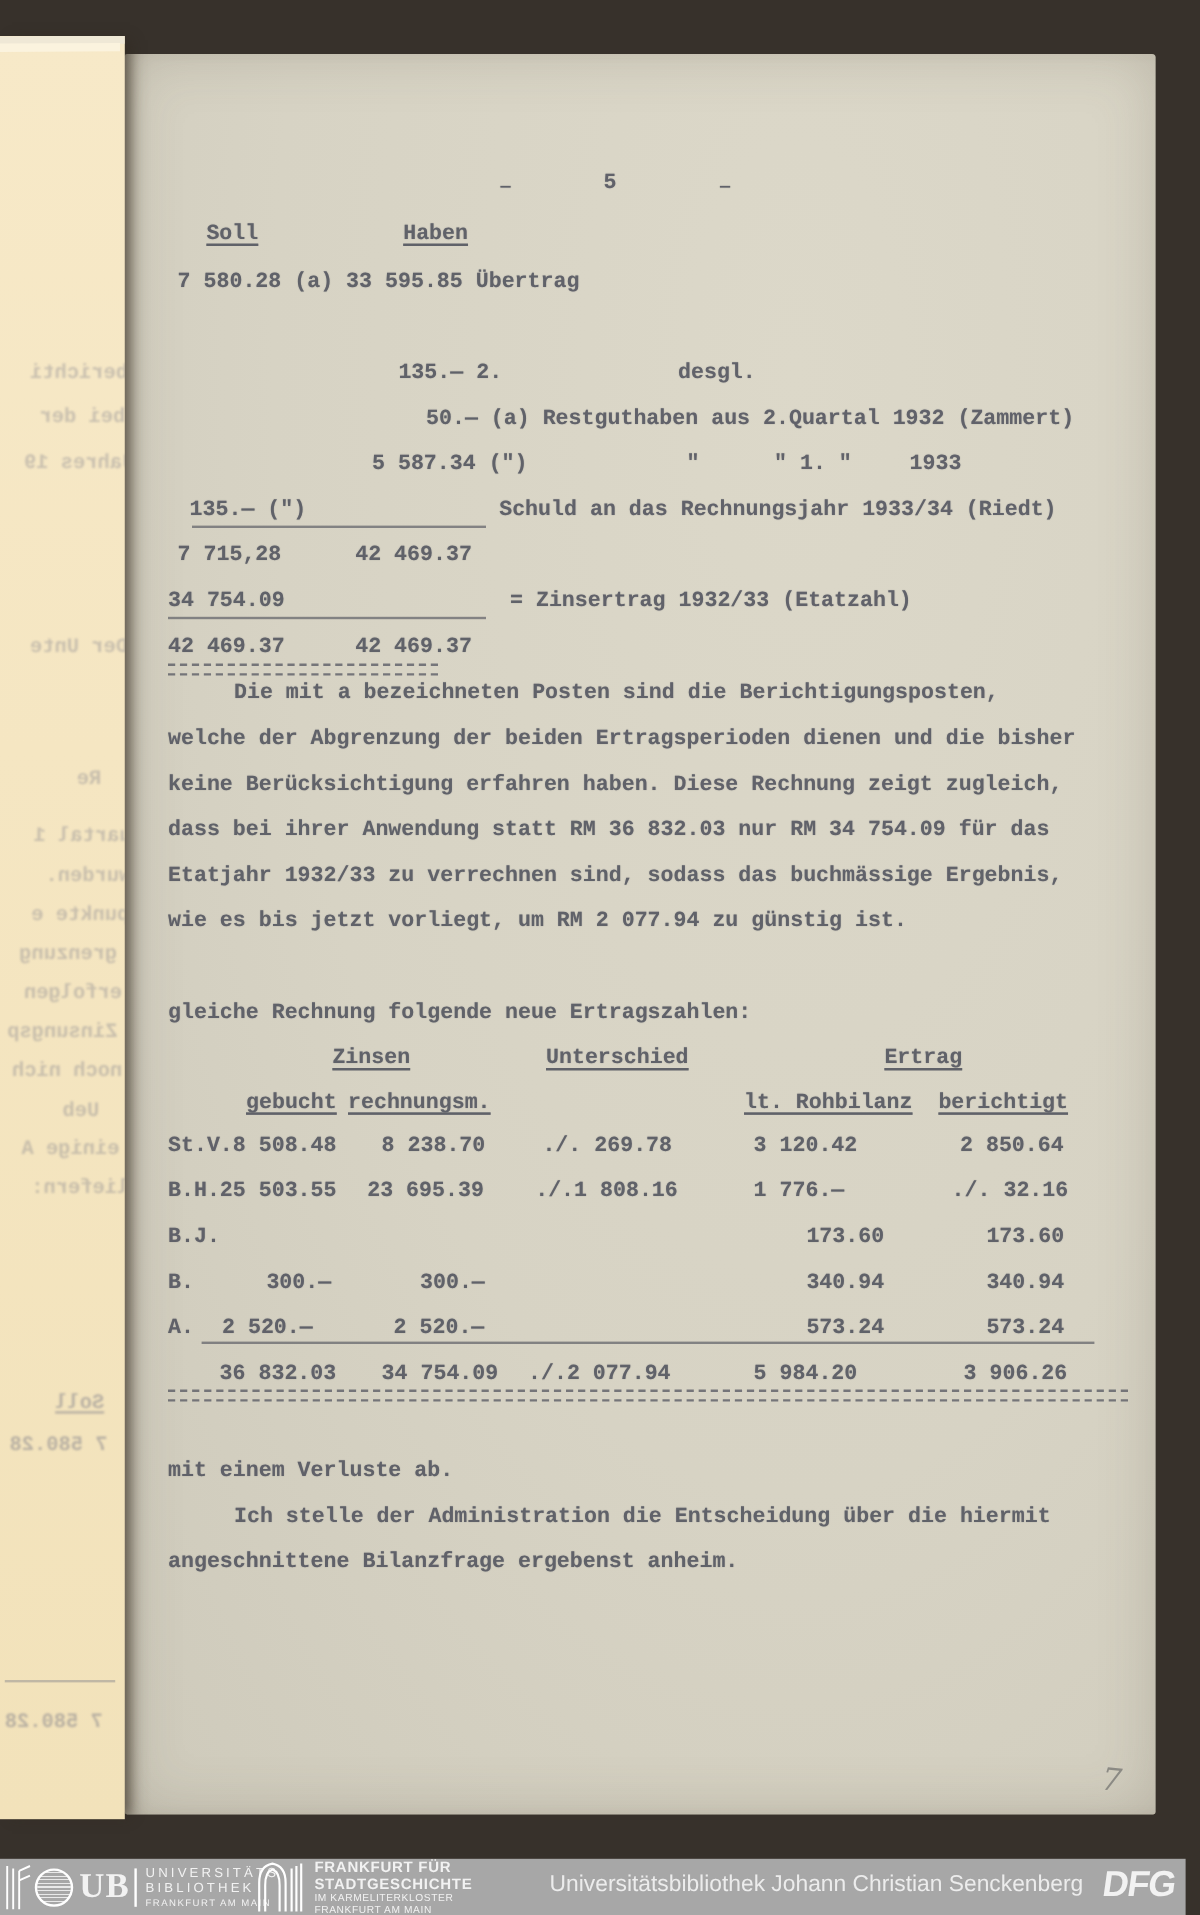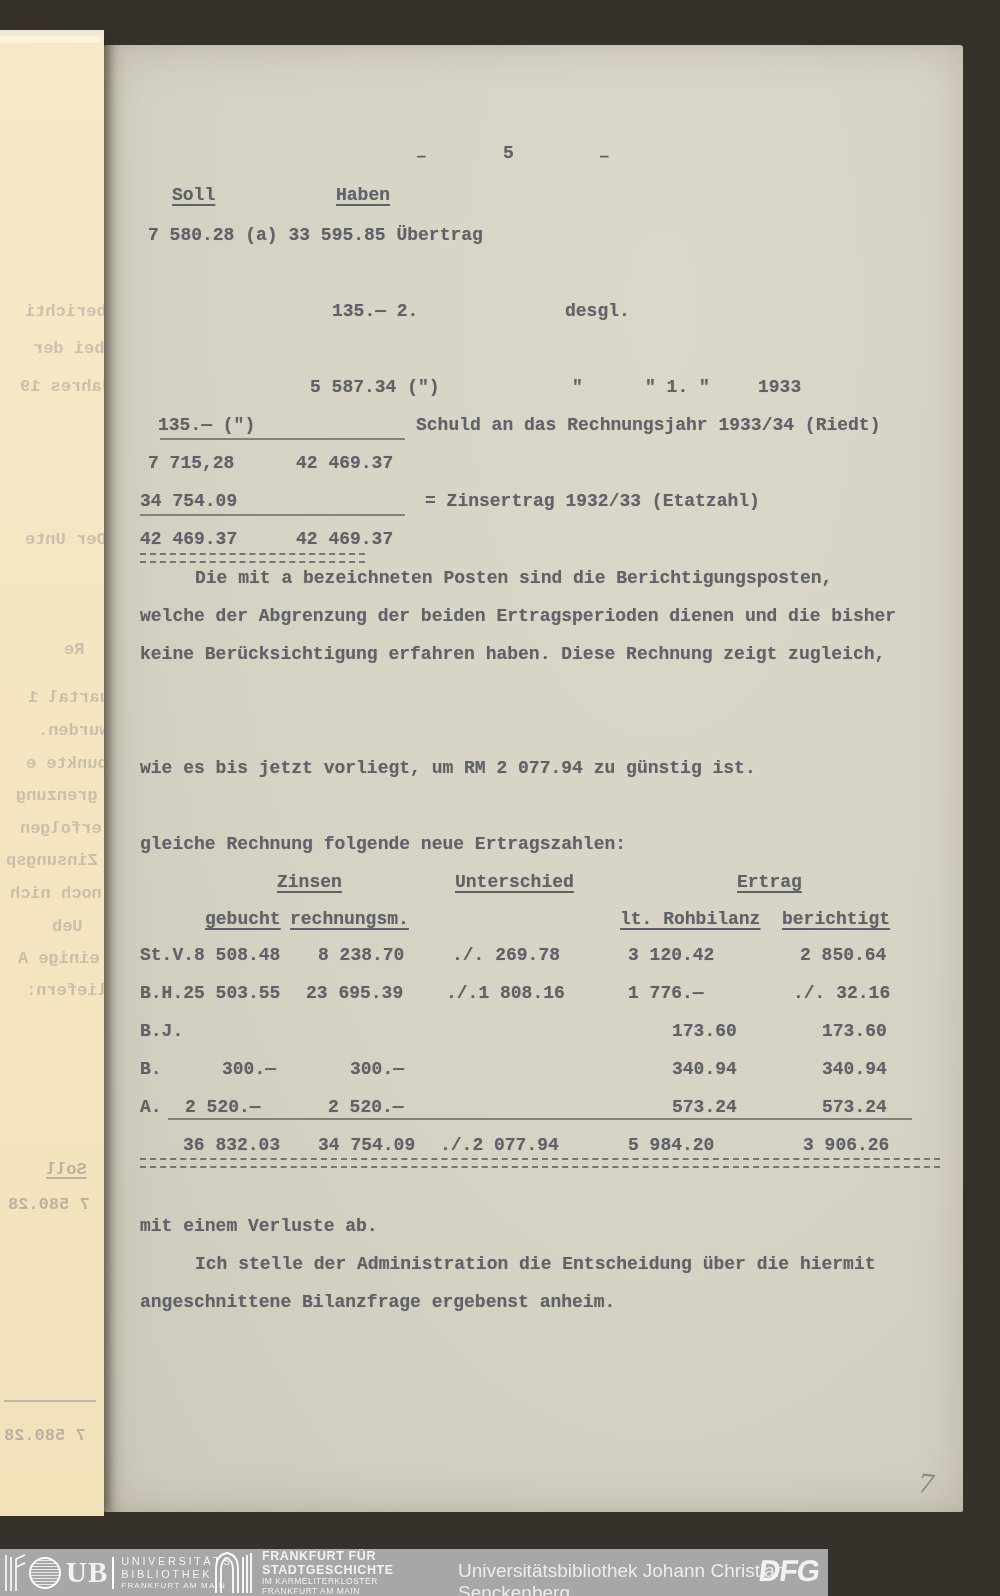--- a/index.html
+++ b/index.html
@@ -24,21 +24,21 @@
     box-shadow:inset 0 0 48px rgba(90,84,68,.22), inset 14px 0 18px -12px rgba(70,60,45,.45);
     border-radius:2px 3px 2px 2px;}
   .t{position:absolute;font:700 18px "Liberation Mono",monospace;color:#545660;white-space:nowrap;
     text-shadow:0 0 1px rgba(84,86,96,.5);opacity:.9;}
   .u{text-decoration:underline;text-decoration-thickness:2px;text-underline-offset:4px;}
   .hline{position:absolute;height:2px;background:rgba(84,86,96,.65);}
   .dbl{position:absolute;height:6px;border-top:2px dashed rgba(84,86,96,.75);border-bottom:2px dashed rgba(84,86,96,.75);}
   .pencil{position:absolute;font:italic 400 26px "DejaVu Serif",serif;color:#8b8a84;transform:rotate(6deg);}
 
   
-  .footer{position:absolute;left:0;top:1549px;width:828px;height:47px;background:#a7a7a7;z-index:4;}
+  .footer{position:absolute;left:0;top:1549px;width:988px;height:47px;background:#a7a7a7;z-index:4;}
   .footer *{color:#f2f2f2;}
   .logo-ub{position:absolute;left:4px;top:3px;height:41px;display:flex;align-items:center;}
   .head-medallion{width:28px;height:28px;border:2px solid #fff;border-radius:50%;margin-left:3px;
     background:repeating-linear-gradient(0deg,transparent 0 2px,rgba(255,255,255,.75) 2px 3px);}
   .ub-abbr{font:700 29px "Liberation Serif",serif;margin:0 4px 0 5px;letter-spacing:1px;}
   .vbar{width:2px;height:32px;background:#fff;margin-right:7px;}
   .ub-lines{display:flex;flex-direction:column;line-height:1.18;}
   .ub-l{font-size:11px;letter-spacing:2.6px;font-weight:400;}
   .ub-s{font-size:8px;letter-spacing:1.2px;}
   .logo-isg{position:absolute;left:213px;top:2px;height:43px;display:flex;align-items:center;}
@@ -81,39 +81,42 @@
 
     <span class="t" style="left:313px;top:103px;font-size:14px">—</span>
     <span class="t" style="left:399px;top:98px">5</span>
     <span class="t" style="left:496px;top:103px;font-size:14px">—</span>
 
     <span class="t u" style="left:68px;top:140px">Soll</span>
     <span class="t u" style="left:232px;top:140px">Haben</span>
     <span class="t" style="left:44px;top:180px">7 580.28 (a) 33 595.85 Übertrag</span>
     <span class="t" style="left:228px;top:256px">135.— 2.</span>
     <span class="t" style="left:461px;top:256px">desgl.</span>
+    <span class="t" style="left:251px;top:294px">50.— (a) Restguthaben aus 2.Quartal 1932 (Zammert)</span>
     <span class="t" style="left:206px;top:332px">5 587.34 (")</span>
     <span class="t" style="left:468px;top:332px">"</span>
     <span class="t" style="left:541px;top:332px">" 1. "</span>
     <span class="t" style="left:654px;top:332px">1933</span>
     <span class="t" style="left:54px;top:370px">135.— (")</span>
     <span class="t" style="left:312px;top:370px">Schuld an das Rechnungsjahr 1933/34 (Riedt)</span>
     <div class="hline" style="left:56px;top:393px;width:245px"></div>
     <span class="t" style="left:44px;top:408px">7 715,28</span>
     <span class="t" style="left:192px;top:408px">42 469.37</span>
     <span class="t" style="left:36px;top:446px">34 754.09</span>
     <span class="t" style="left:321px;top:446px">= Zinsertrag 1932/33 (Etatzahl)</span>
     <div class="hline" style="left:36px;top:469px;width:265px"></div>
     <span class="t" style="left:36px;top:484px">42 469.37</span>
     <span class="t" style="left:192px;top:484px">42 469.37</span>
     <div class="dbl" style="left:36px;top:508px;width:225px"></div>
 
     <span class="t" style="left:36px;top:561px">welche der Abgrenzung der beiden Ertragsperioden dienen und die bisher</span>
     <span class="t" style="left:91px;top:523px">Die mit a bezeichneten Posten sind die Berichtigungsposten,</span>
     <span class="t" style="left:36px;top:599px">keine Berücksichtigung erfahren haben. Diese Rechnung zeigt zugleich,</span>
+    <span class="t" style="left:36px;top:637px">dass bei ihrer Anwendung statt RM 36 832.03 nur RM 34 754.09 für das</span>
+    <span class="t" style="left:36px;top:675px">Etatjahr 1932/33 zu verrechnen sind, sodass das buchmässige Ergebnis,</span>
     <span class="t" style="left:36px;top:713px">wie es bis jetzt vorliegt, um RM 2 077.94 zu günstig ist.</span>
 
     <span class="t" style="left:36px;top:789px">gleiche Rechnung folgende neue Ertragszahlen:</span>
 
     <span class="t u" style="left:173px;top:827px">Zinsen</span>
     <span class="t u" style="left:351px;top:827px">Unterschied</span>
     <span class="t u" style="left:633px;top:827px">Ertrag</span>
     <span class="t u" style="left:101px;top:864px">gebucht</span>
     <span class="t u" style="left:186px;top:864px">rechnungsm.</span>
     <span class="t u" style="left:516px;top:864px">lt. Rohbilanz</span>

